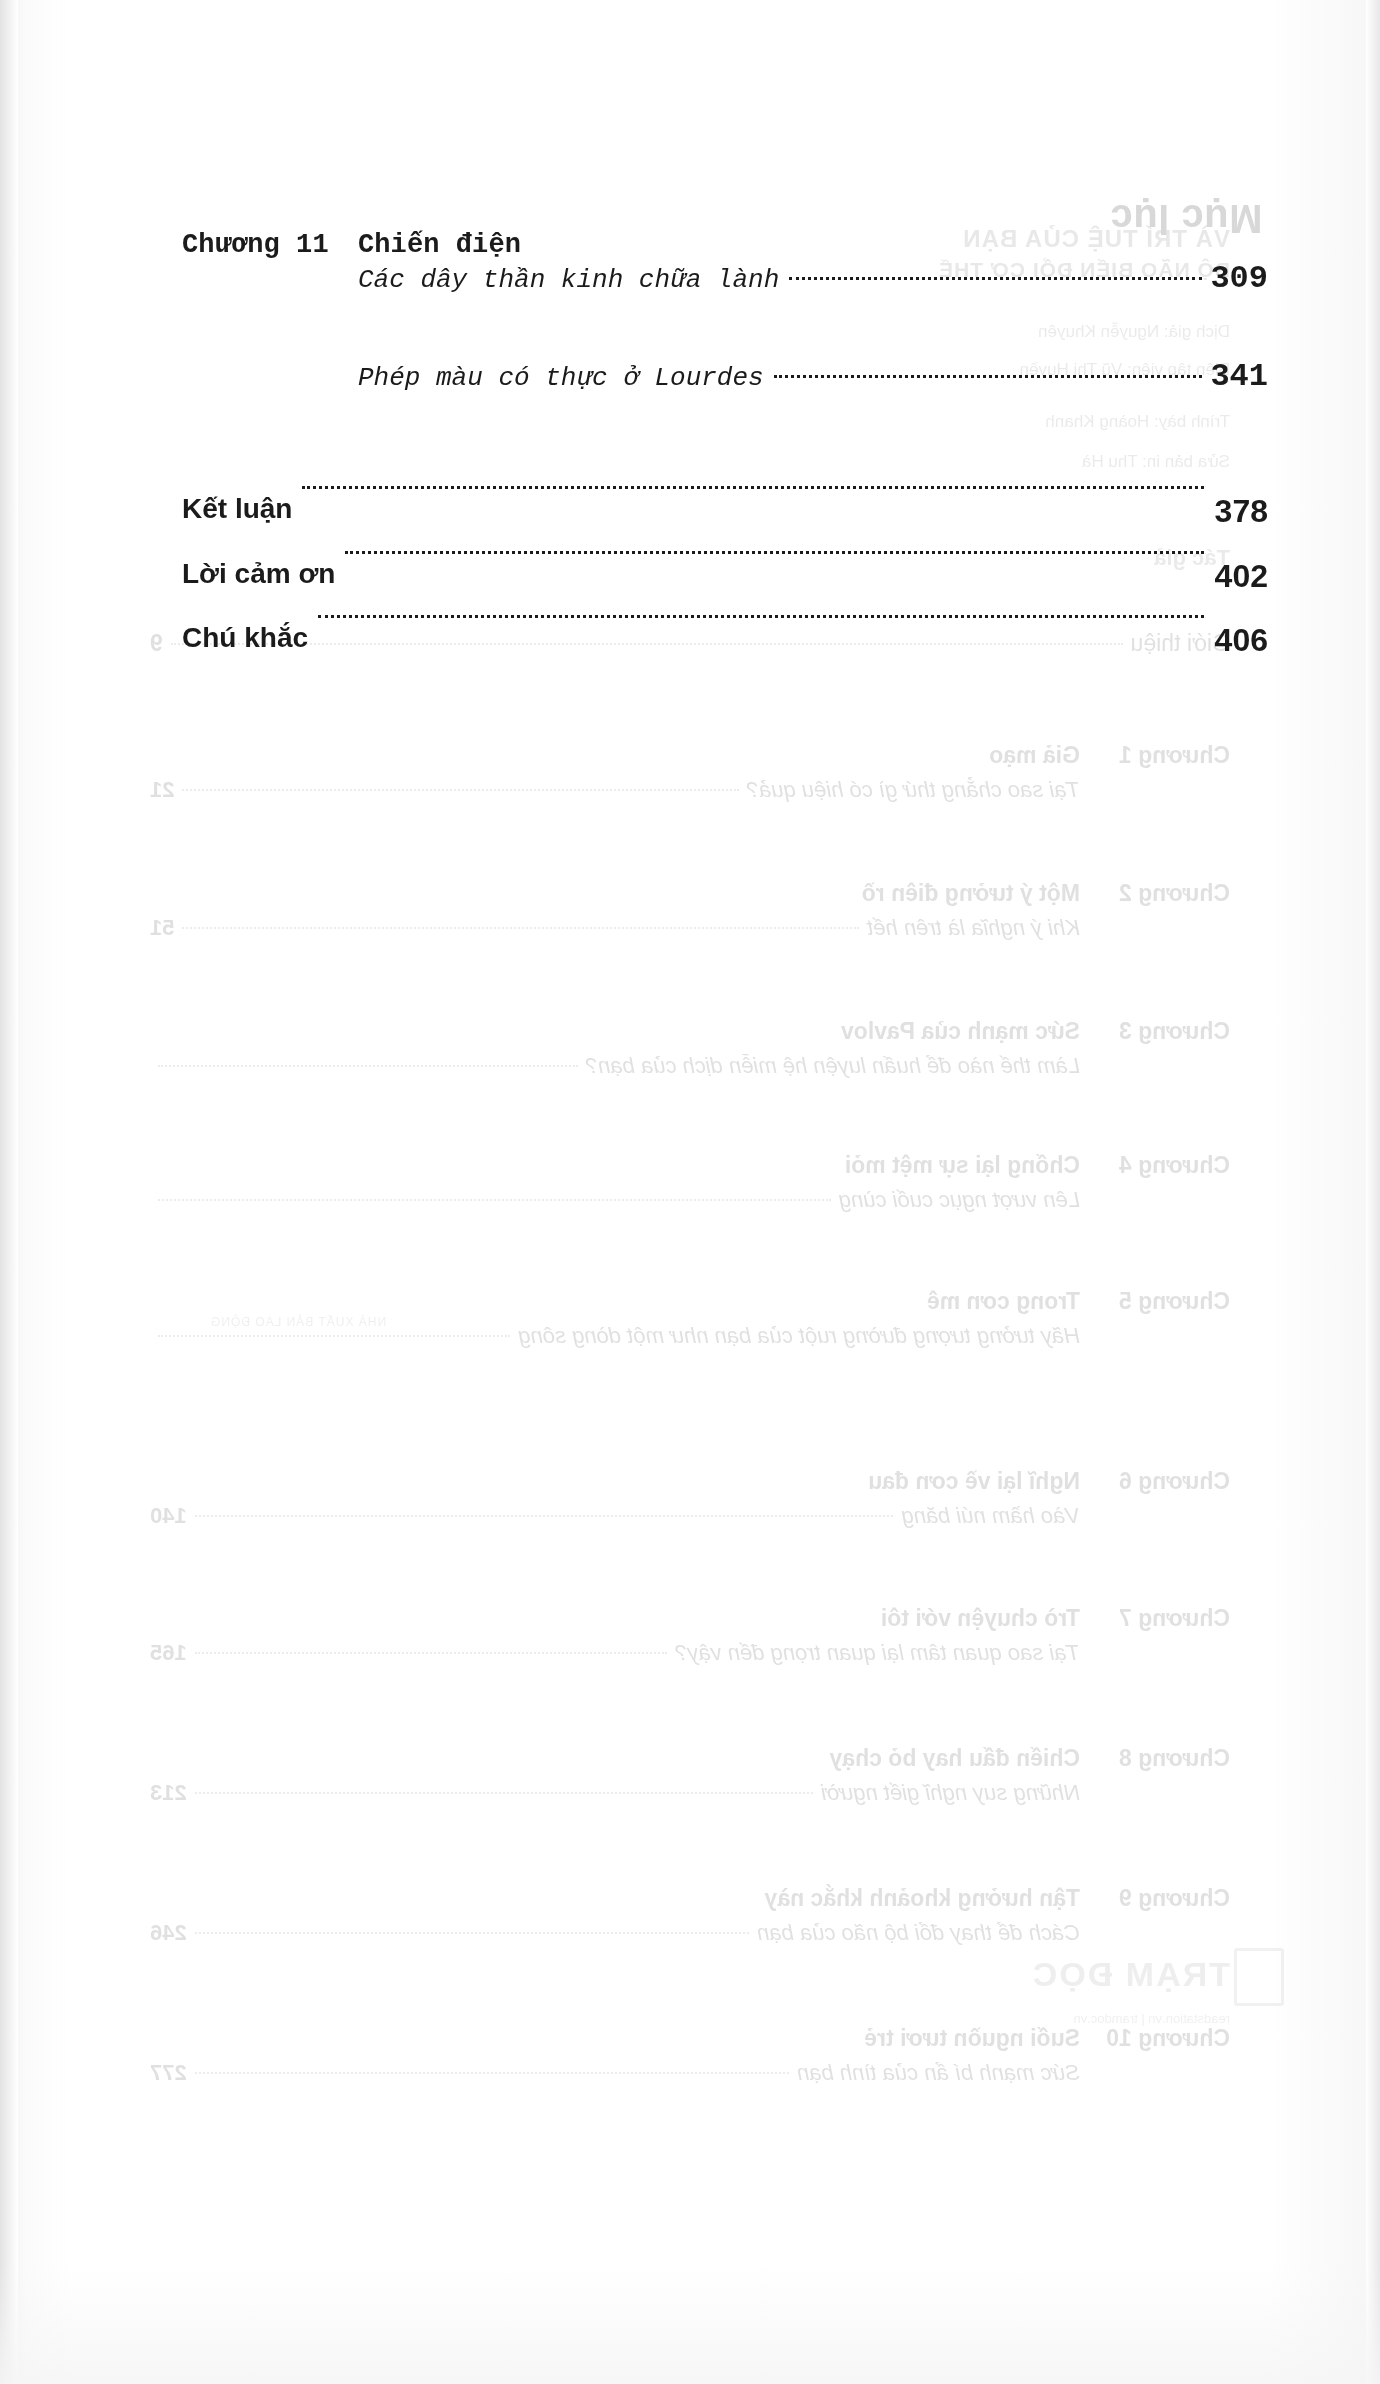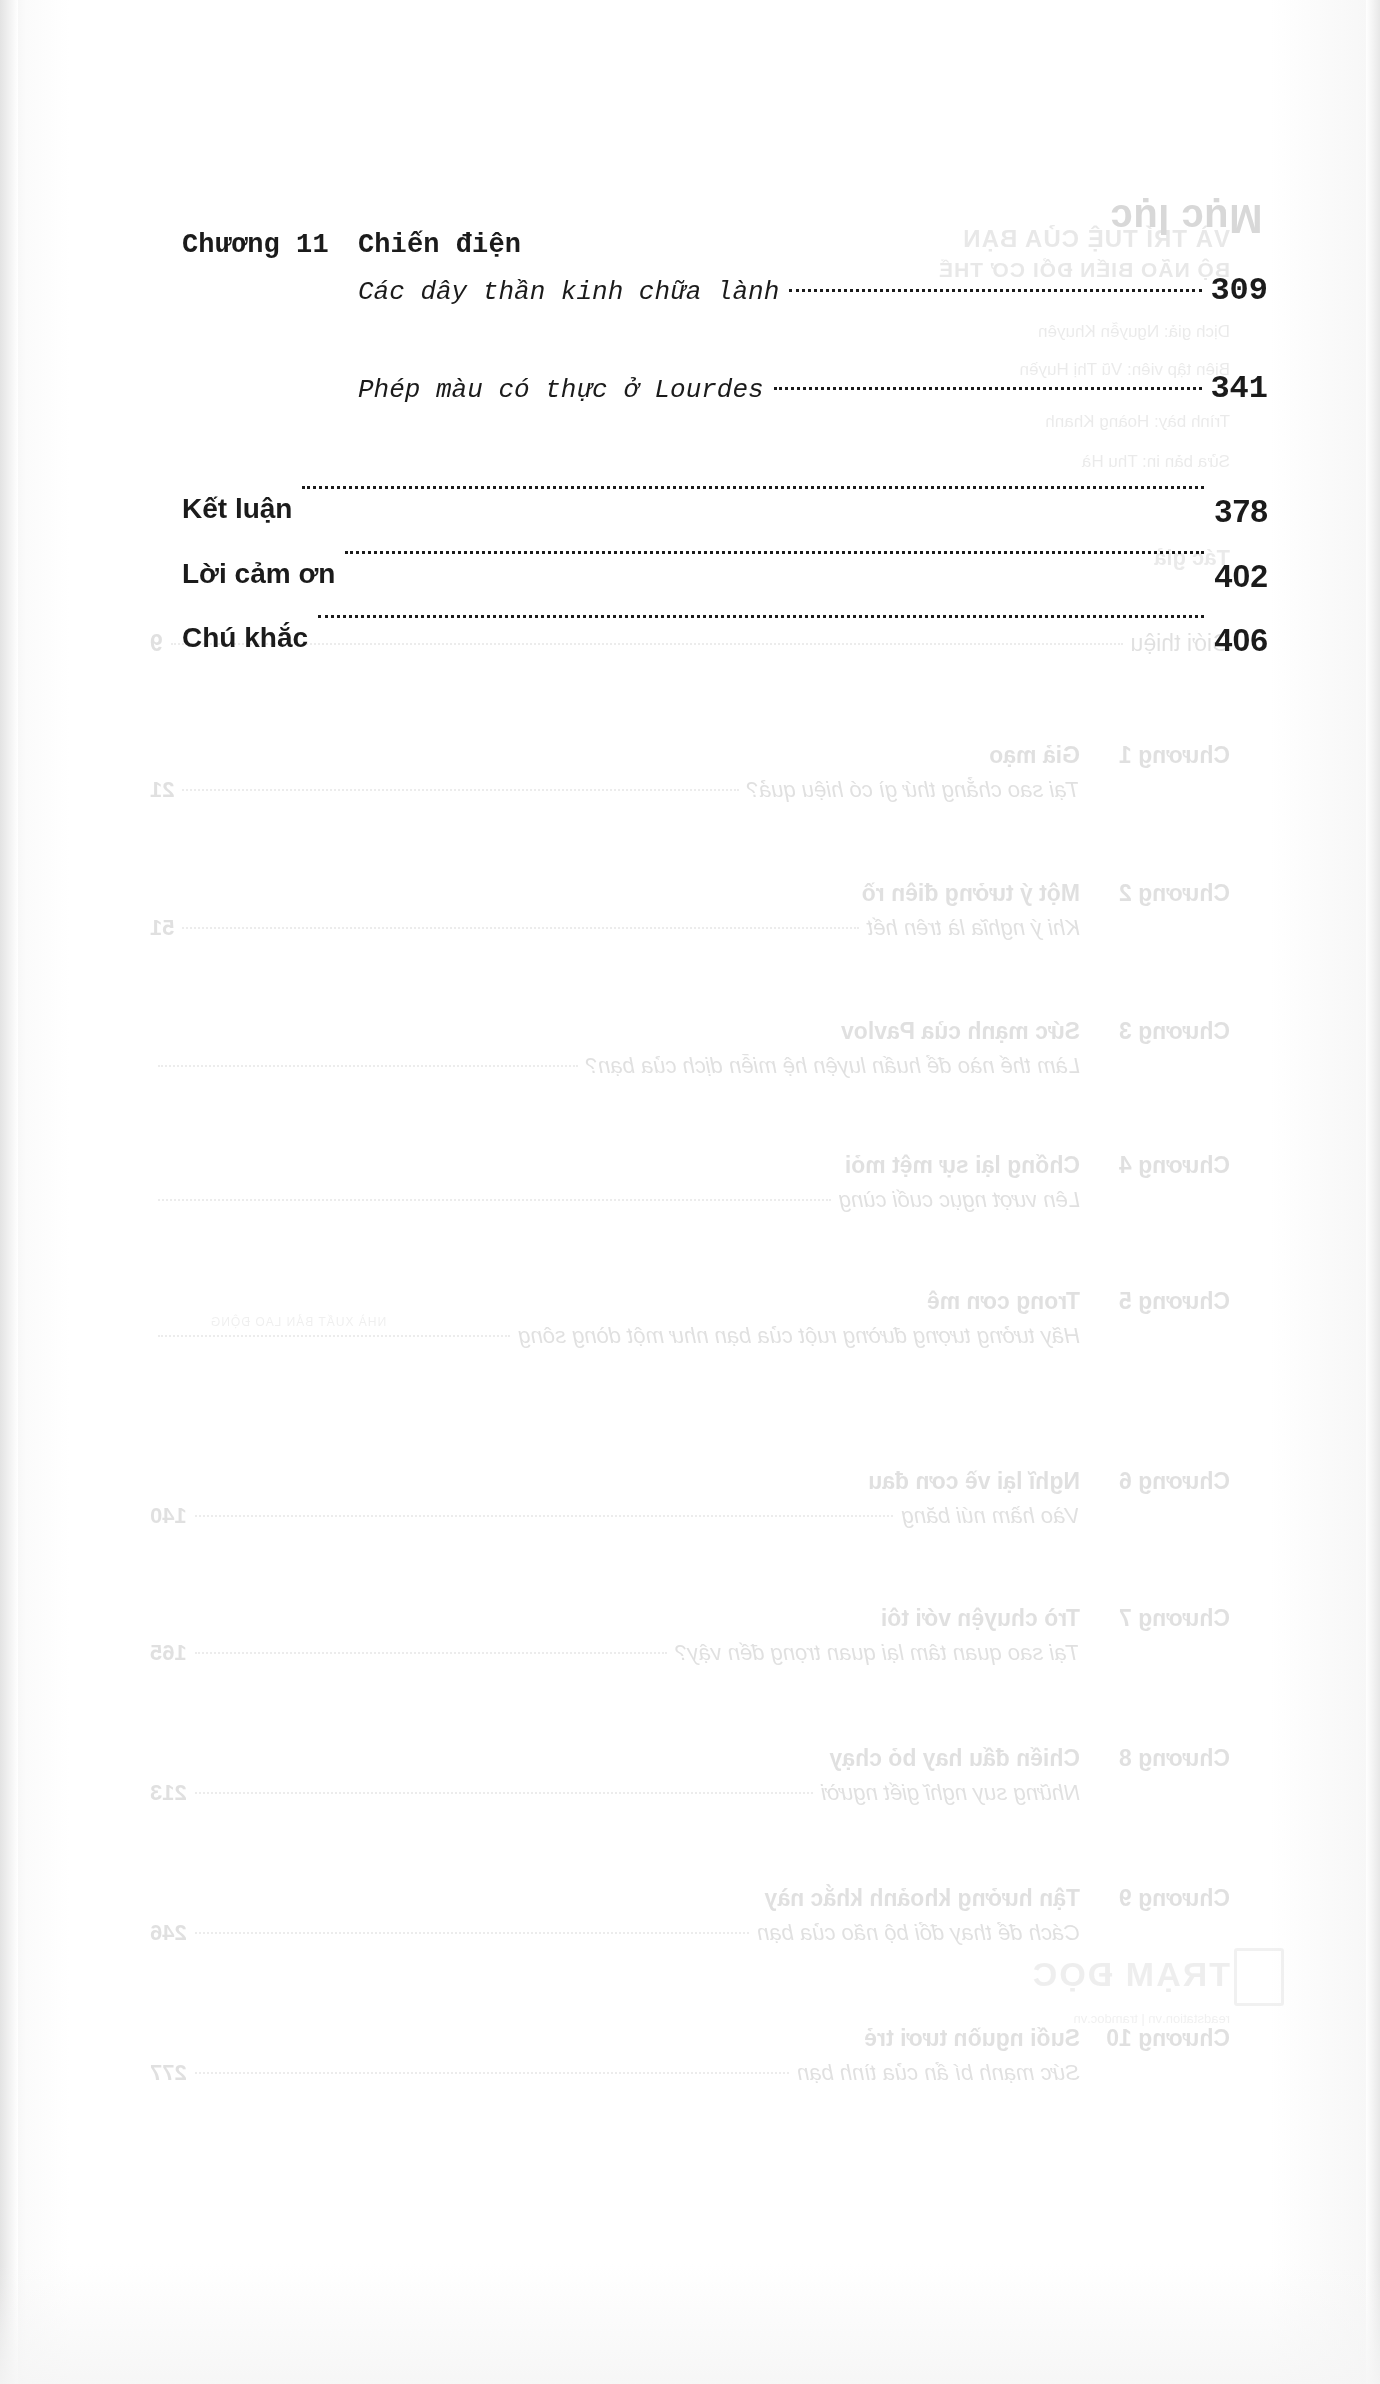--- a/index.html
+++ b/index.html
@@ -80,21 +80,20 @@
     flex: 0 0 176px;
   }
   .entry .ch-title {
     flex: 0 0 auto;
   }
   .entry .line2 {
     display: flex;
     align-items: baseline;
     font-size: 26px;
     font-style: italic;
-    margin-top: 12px;
     padding-left: 176px;
   }
   .entry .sub {
     flex: 0 0 auto;
     white-space: nowrap;
   }
   .dots {
     flex: 1 1 auto;
     margin: 0 8px 0 10px;
     border-bottom: 3px dotted #1b1b1b;

